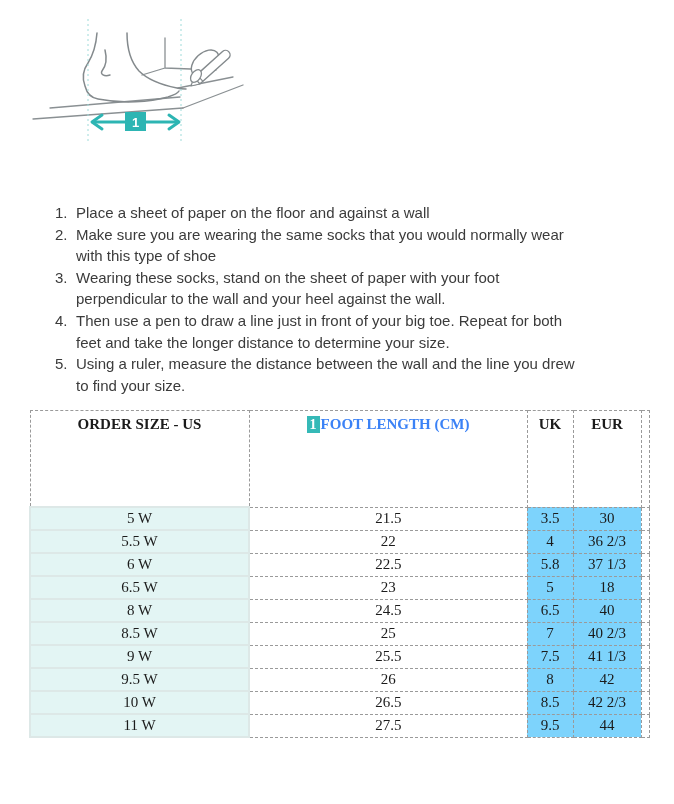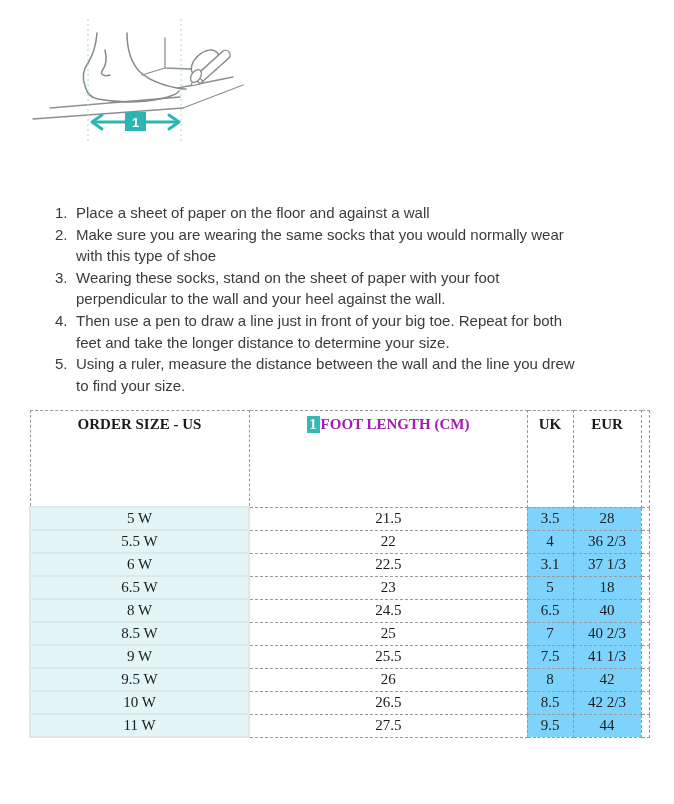--- a/index.html
+++ b/index.html
@@ -37,21 +37,21 @@
     border:1px dashed #9a9a9a;height:21px;line-height:21px;
     font-size:15px;color:#1b1b1b;background:#fff;
   }
   .size-chart td.c-us{background:#e3f5f4;border:2px solid #dde8e7;}
   .size-chart td.c-uk,.size-chart td.c-eur{background:#7dd3fc;}
   .size-chart td.c-sp,.size-chart th.h-sp{background:#fff;}
   .hdr-badge{
     display:inline-block;background:#35b9b7;color:#fff;font-weight:bold;
     padding:0 3px;margin-right:1px;line-height:17px;font-size:14px;
   }
-  .hdr-foot{color:#a21caf;font-weight:bold;}
+  .hdr-foot{color:#3b82f6;font-weight:bold;}
 </style>
 </head>
 <body>
 
 <div class="illustration">
   <svg width="220" height="170" viewBox="0 0 220 170">
     <g fill="none" stroke="#8a9093" stroke-width="1.3" stroke-linecap="round" stroke-linejoin="round">
 
       <path d="M3 114 L153 103"></path>
       <path d="M20 103 L150 92"></path>
@@ -136,34 +136,34 @@
       <th>UK</th>
       <th>EUR</th>
       <th class="h-sp"></th>
     </tr>
   </thead>
   <tbody>
       <tr>
     <td class="c-us">5 W</td>
     <td class="c-cm">21.5</td>
     <td class="c-uk">3.5</td>
-    <td class="c-eur">28</td>
+    <td class="c-eur">30</td>
     <td class="c-sp"></td>
   </tr>
       <tr>
     <td class="c-us">5.5 W</td>
     <td class="c-cm">22</td>
     <td class="c-uk">4</td>
     <td class="c-eur">36 2/3</td>
     <td class="c-sp"></td>
   </tr>
       <tr>
     <td class="c-us">6 W</td>
     <td class="c-cm">22.5</td>
-    <td class="c-uk">3.1</td>
+    <td class="c-uk">5.8</td>
     <td class="c-eur">37 1/3</td>
     <td class="c-sp"></td>
   </tr>
       <tr>
     <td class="c-us">6.5 W</td>
     <td class="c-cm">23</td>
     <td class="c-uk">5</td>
     <td class="c-eur">18</td>
     <td class="c-sp"></td>
   </tr>

